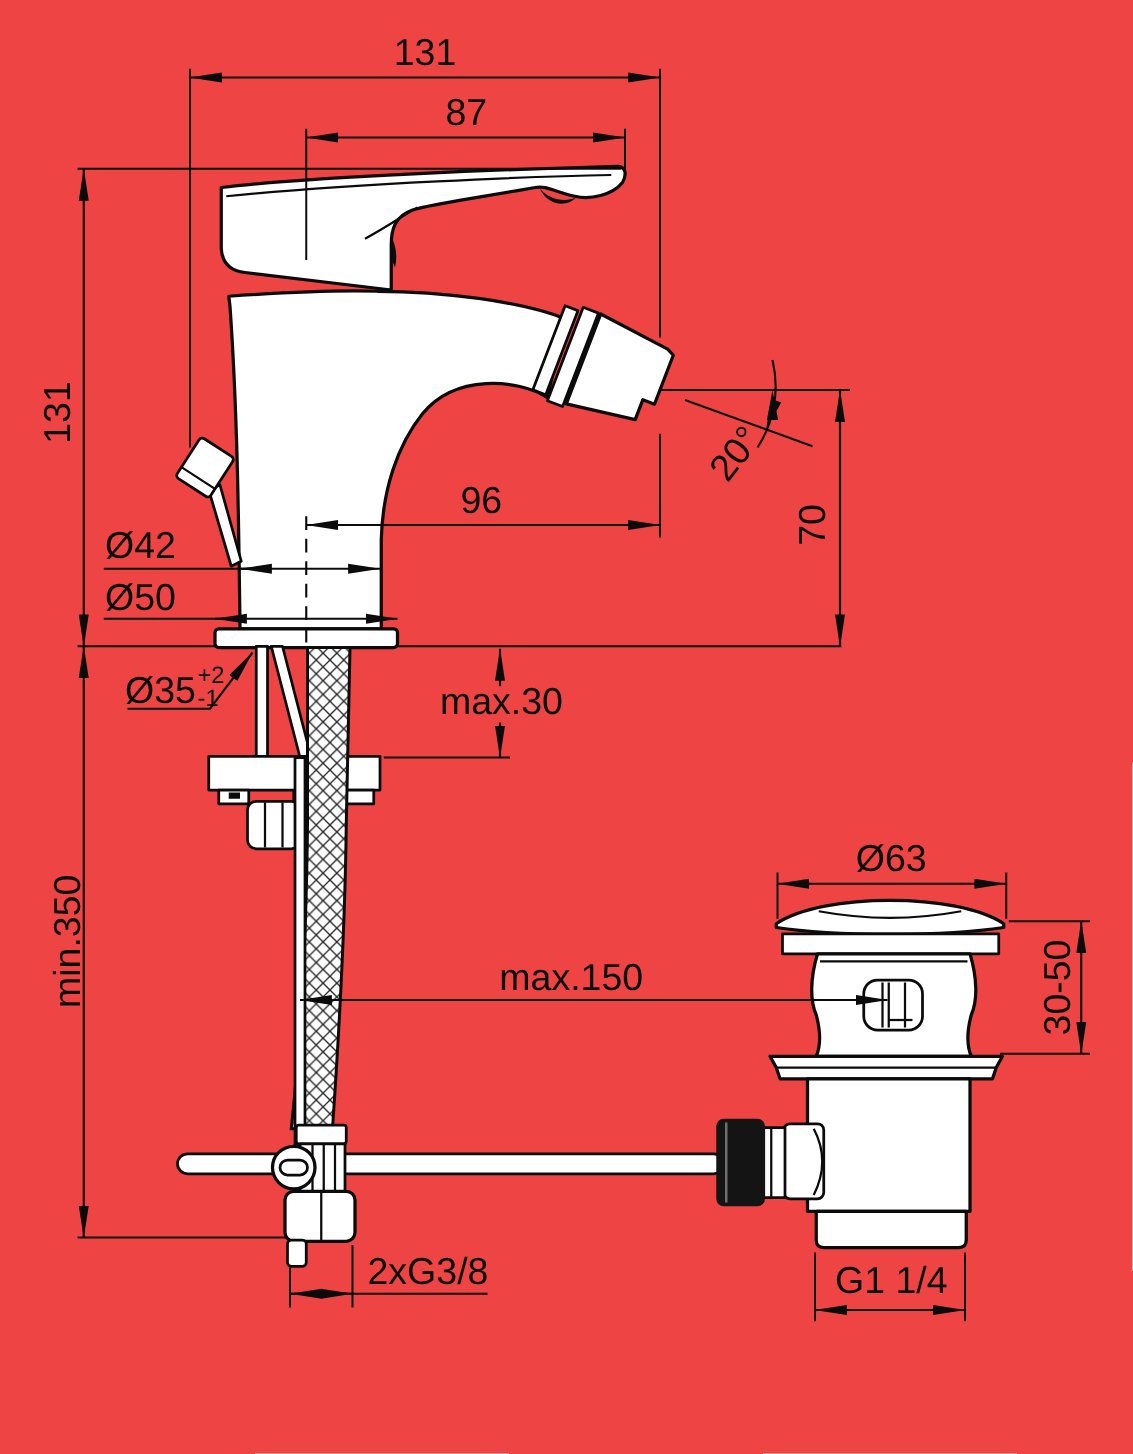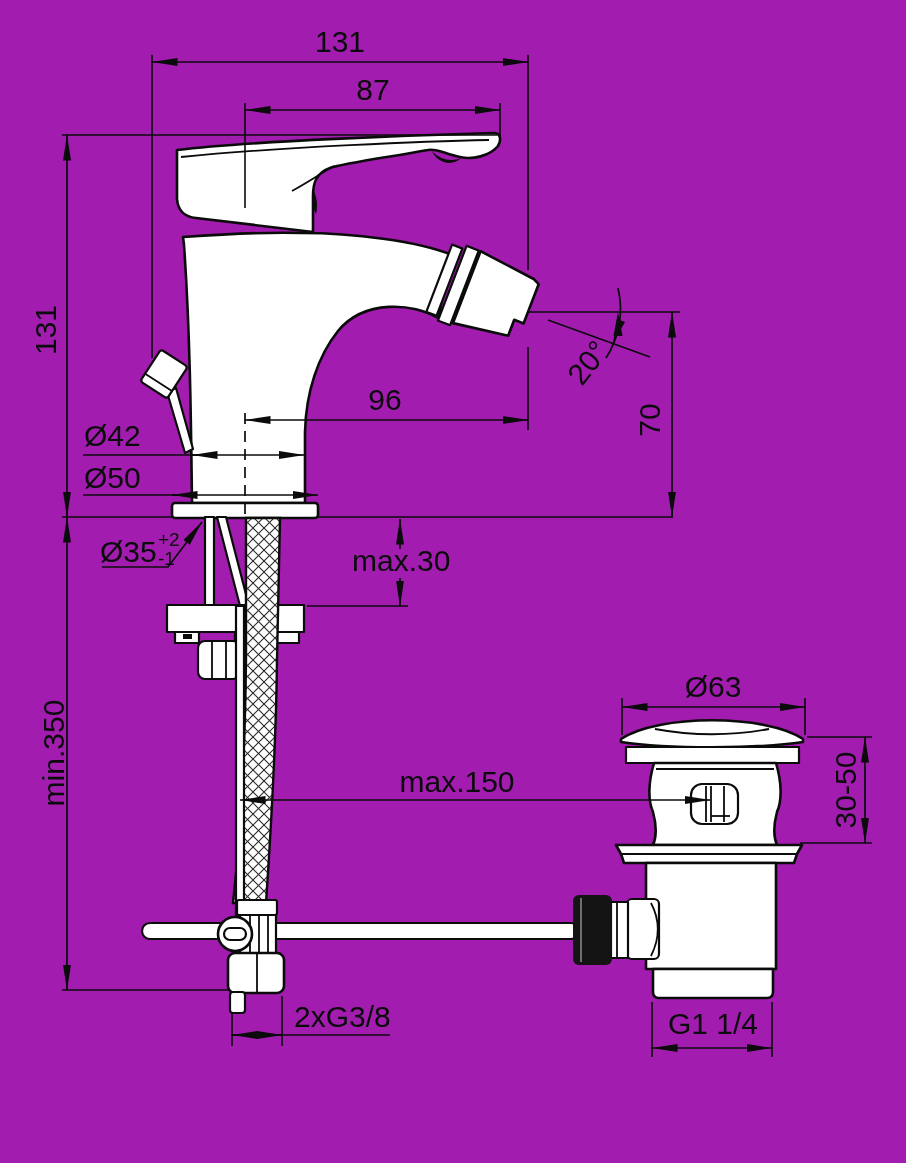--- a/index.html
+++ b/index.html
@@ -1,16 +1,16 @@
 <!DOCTYPE html>
 <html><head>
 <meta charset="utf-8">
 <style>
   html,body{margin:0;padding:0;background:#fff;}
-  .page{position:relative;width:906px;height:1163px;background:#a21caf;overflow:hidden;}
+  .page{position:relative;width:906px;height:1163px;background:#ef4444;overflow:hidden;}
   svg{display:block;}
   text{font-family:"Liberation Sans","DejaVu Sans",sans-serif;fill:#0b0b0b;}
   .dt{font-size:30px;}
   .sm{font-size:19px;}
   .outline{fill:#fff;stroke:#0b0b0b;stroke-width:2.6;stroke-linejoin:round;}
   .outline2{fill:#fff;stroke:#0b0b0b;stroke-width:2.2;stroke-linejoin:round;}
   .thin{fill:none;stroke:#0b0b0b;stroke-width:1.8;}
   .dim{fill:none;stroke:#0b0b0b;stroke-width:1.7;}
   .refline{fill:none;stroke:#0b0b0b;stroke-width:1.6;}
   .dark{fill:#0b0b0b;stroke:none;}

